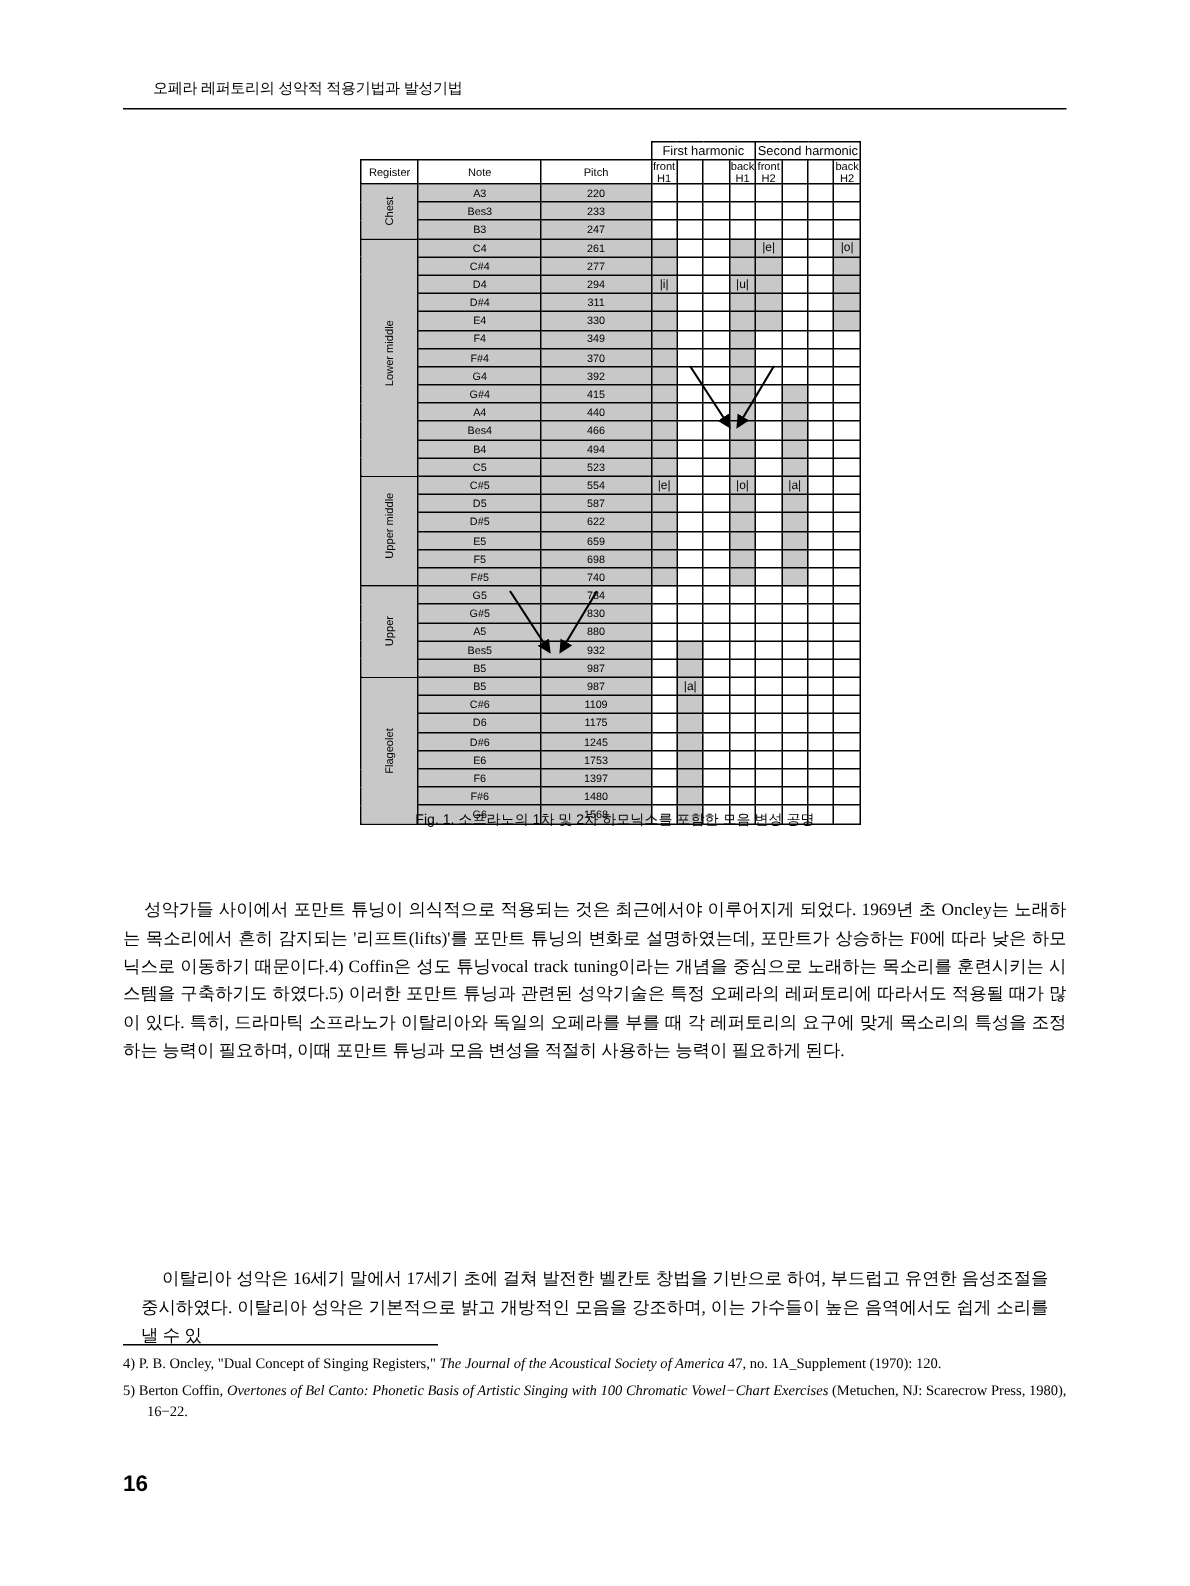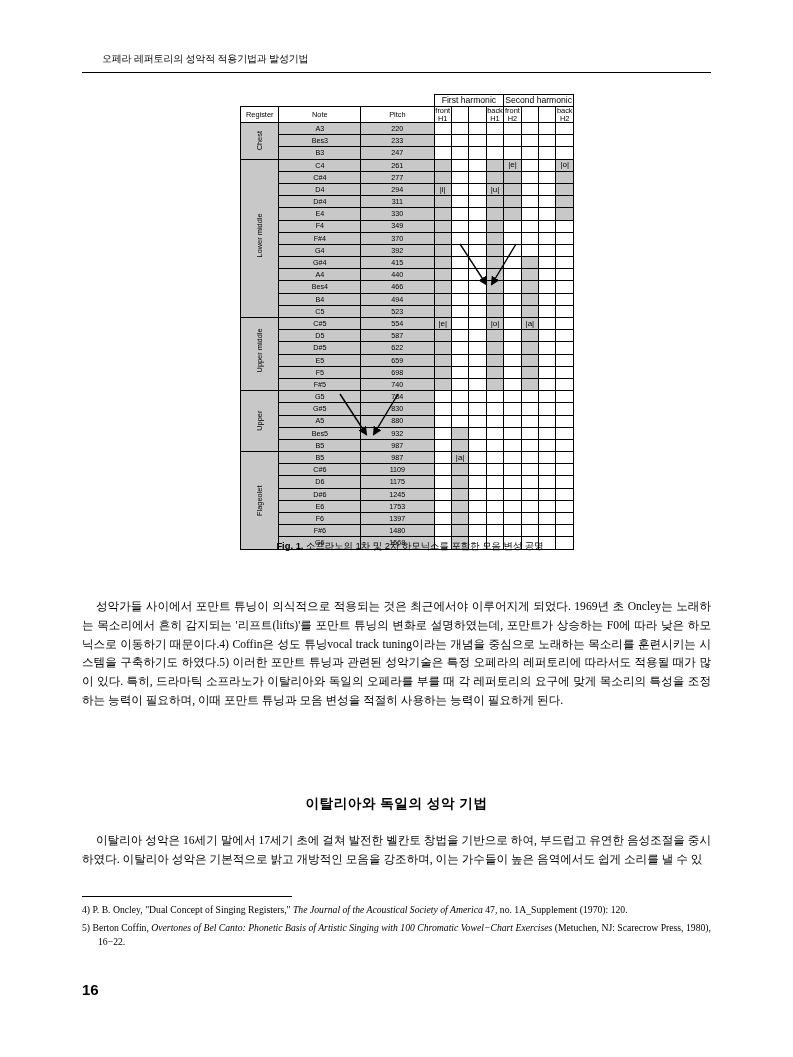--- a/index.html
+++ b/index.html
@@ -138,21 +138,21 @@
   }
   .body-text2 {
     position: absolute;
     left: 82px;
     top: 832px;
     width: 629px;
     font-size: 11.6px;
     line-height: 1.62;
     text-align: justify;
   }
-  .body-text2 p { margin: 0; text-indent: 14px; }
+  .body-text2 p { margin: 12px; text-indent: 14px; }
 
   
   .fn-rule {
     position: absolute;
     left: 82px;
     top: 896px;
     width: 210px;
     height: 1px;
     background: #000;
   }
@@ -709,28 +709,27 @@
 
       <line x1="220" y1="150" x2="246" y2="190" stroke="#000" stroke-width="1.4" marker-end="url(#ah)"></line>
       <line x1="276" y1="150" x2="252" y2="190" stroke="#000" stroke-width="1.4" marker-end="url(#ah)"></line>
 
       <line x1="100" y1="300" x2="126" y2="340" stroke="#000" stroke-width="1.4" marker-end="url(#ah)"></line>
       <line x1="158" y1="300" x2="134" y2="340" stroke="#000" stroke-width="1.4" marker-end="url(#ah)"></line>
     </svg>
   </div>
 
   <div class="fig-caption">
-    <span style="font-weight:bold;">Fig. 1.</span><span> 소프라노의 1차 및 2차 하모닉스를 포함한 모음 변성 공명</span>
+    <span style="font-weight:normal;">Fig. 1.</span><span> 소프라노의 1차 및 2차 하모닉스를 포함한 모음 변성 공명</span>
   </div>
 
   <div class="body-text">
     <p>성악가들 사이에서 포만트 튜닝이 의식적으로 적용되는 것은 최근에서야 이루어지게 되었다. 1969년 초 Oncley는 노래하는 목소리에서 흔히 감지되는 '리프트(lifts)'를 포만트 튜닝의 변화로 설명하였는데, 포만트가 상승하는 F0에 따라 낮은 하모닉스로 이동하기 때문이다.4) Coffin은 성도 튜닝vocal track tuning이라는 개념을 중심으로 노래하는 목소리를 훈련시키는 시스템을 구축하기도 하였다.5) 이러한 포만트 튜닝과 관련된 성악기술은 특정 오페라의 레퍼토리에 따라서도 적용될 때가 많이 있다. 특히, 드라마틱 소프라노가 이탈리아와 독일의 오페라를 부를 때 각 레퍼토리의 요구에 맞게 목소리의 특성을 조정하는 능력이 필요하며, 이때 포만트 튜닝과 모음 변성을 적절히 사용하는 능력이 필요하게 된다.</p>
   </div>
 
-  <div class="section-title">이탈리아와 독일의 성악 기법</div>
 
   <div class="body-text2">
     <p>이탈리아 성악은 16세기 말에서 17세기 초에 걸쳐 발전한 벨칸토 창법을 기반으로 하여, 부드럽고 유연한 음성조절을 중시하였다. 이탈리아 성악은 기본적으로 밝고 개방적인 모음을 강조하며, 이는 가수들이 높은 음역에서도 쉽게 소리를 낼 수 있</p>
   </div>
 
   <div class="fn-rule"></div>
   <div class="footnotes">
     <span class="fn"><span>4)</span><span> P. B. Oncley, "Dual Concept of Singing Registers," </span><i>The Journal of the Acoustical Society of America</i><span> 47, no. 1A_Supplement (1970): 120.</span></span>
     <span class="fn"><span>5)</span><span> Berton Coffin, </span><i>Overtones of Bel Canto: Phonetic Basis of Artistic Singing with 100 Chromatic Vowel−Chart Exercises</i><span> (Metuchen, NJ: Scarecrow Press, 1980), 16−22.</span></span>
   </div>

